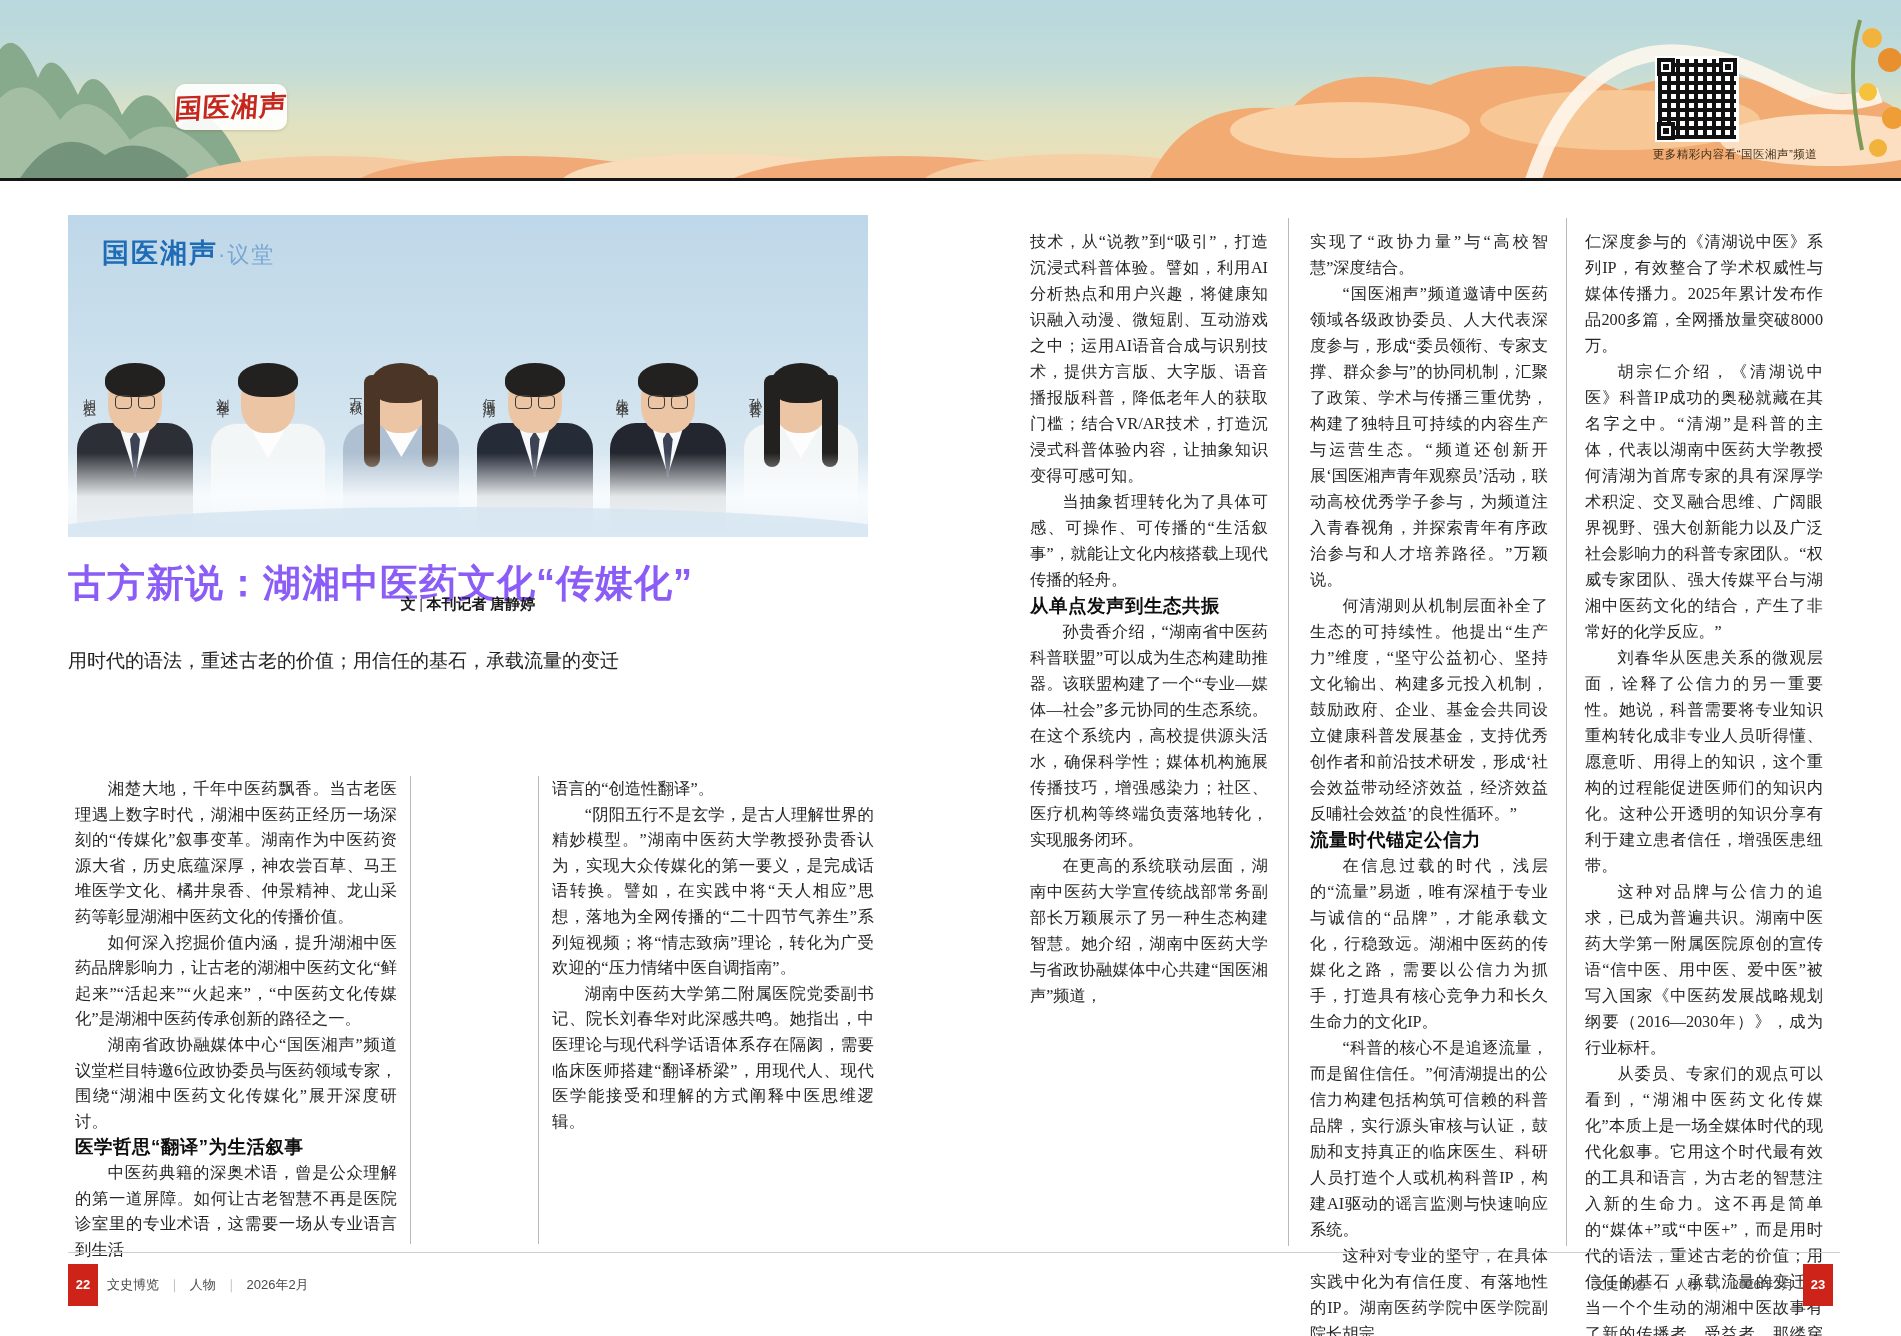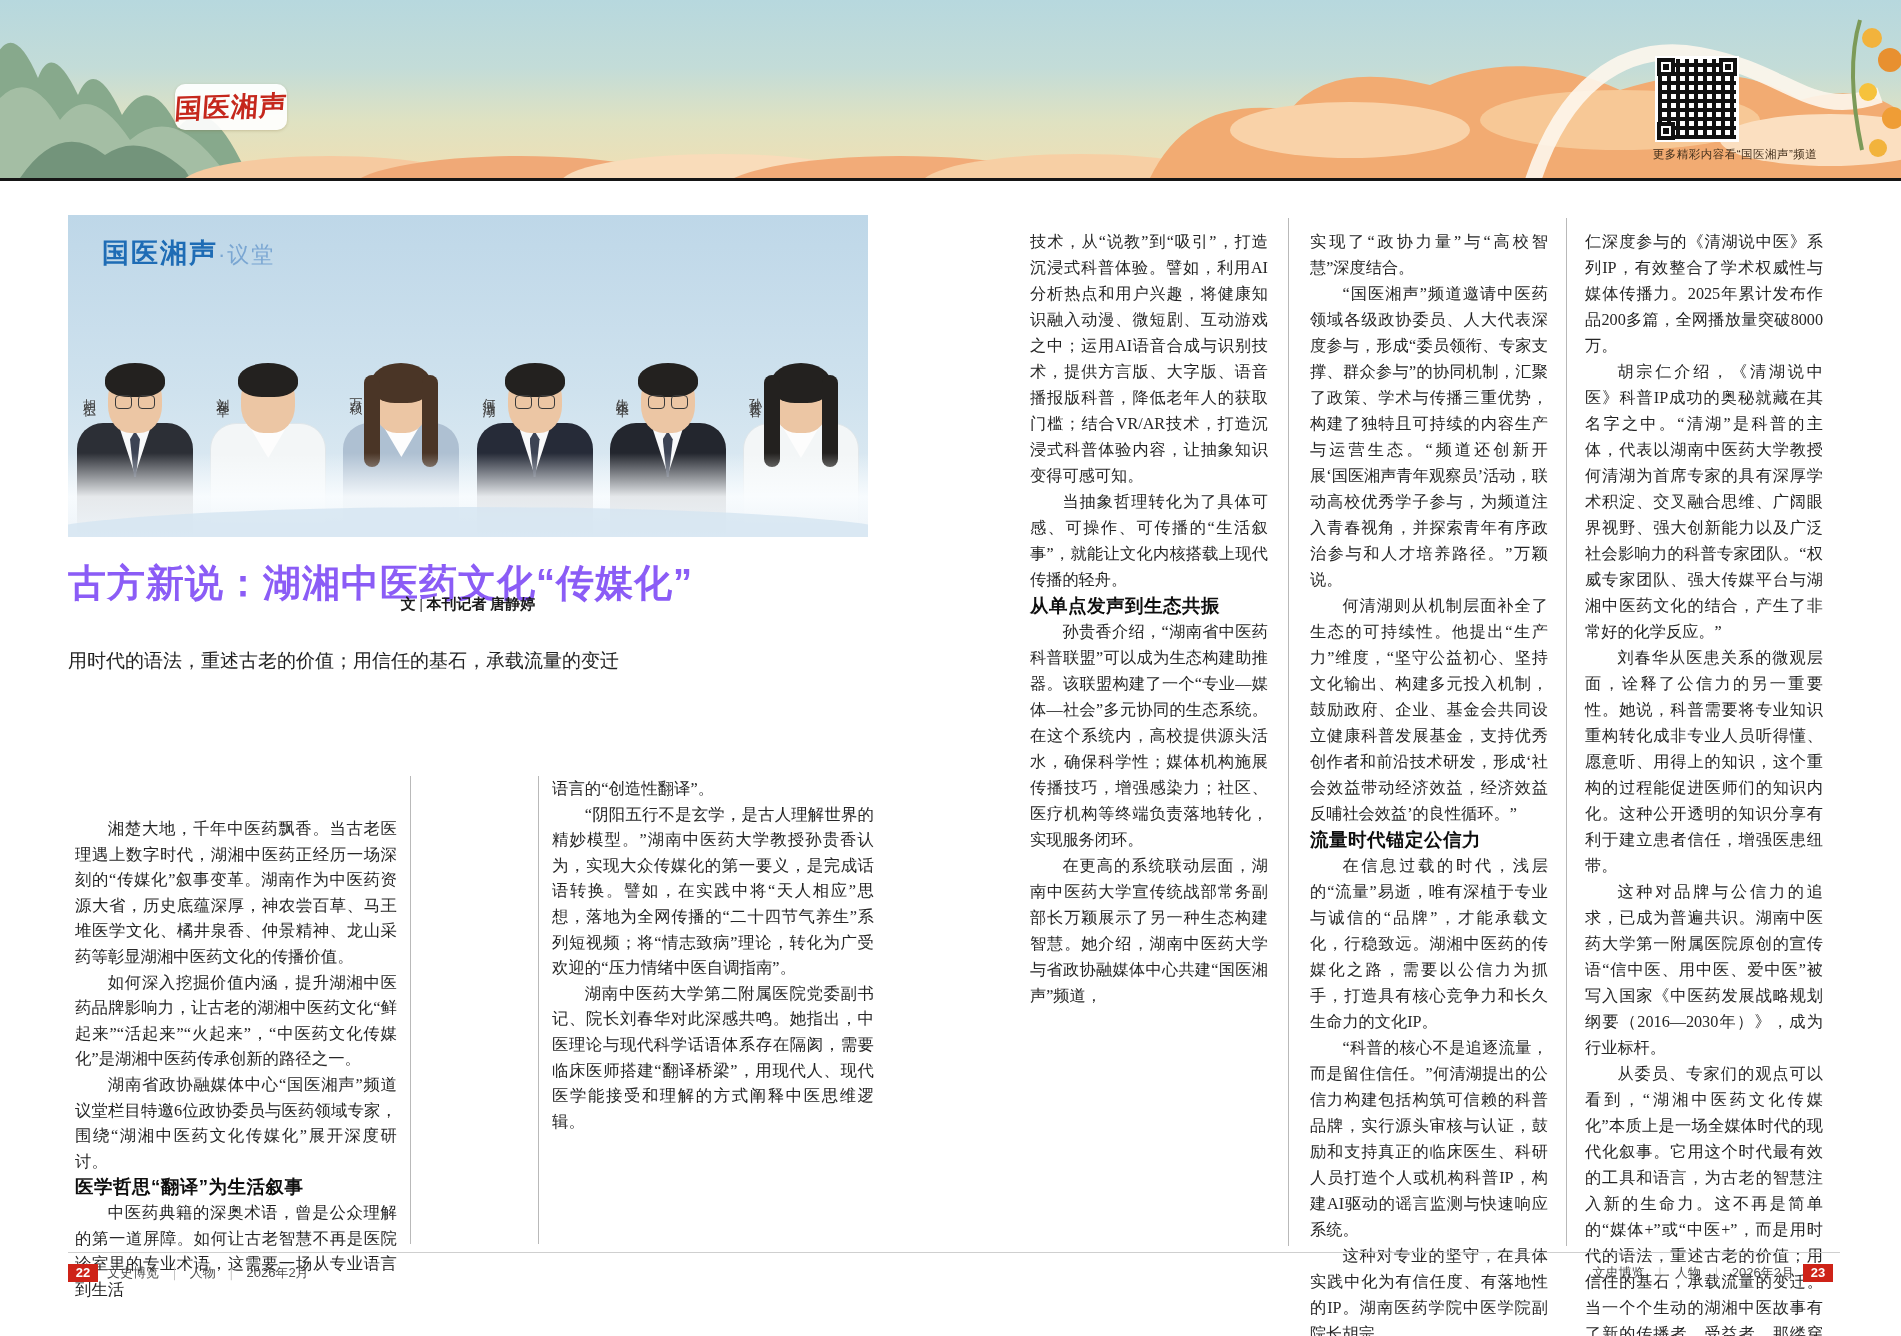--- a/index.html
+++ b/index.html
@@ -73,21 +73,21 @@
   .vrule{position:absolute;width:1px;background:#b9b9b9;}
   .v-l1{left:410px;top:776px;height:468px;}
   .v-l2{left:538px;top:776px;height:468px;}
   .v-r1{left:1288px;top:218px;height:1028px;}
   .v-r2{left:1566px;top:218px;height:1028px;}
   
   .footrule{position:absolute;left:68px;top:1252px;width:1772px;height:1px;background:#cfcfcf;}
   .footer{position:absolute;top:1264px;font-size:13px;color:#4a4a4a;display:flex;align-items:center;gap:9px;}
   .foot-left{left:68px;}
   .foot-right{right:68px;}
-  .pagebox{display:inline-block;min-width:22px;padding:0 4px;height:18px;background:#ce2318;color:#fff;
+  .pagebox{display:inline-block;min-width:22px;padding:12px 4px;height:18px;background:#ce2318;color:#fff;
       font-weight:bold;font-size:13px;line-height:18px;text-align:center;}
   .sep{color:#b5b5b5;}
 </style>
 </head>
 <body>
 
 <div class="banner">
   <svg width="1901" height="178" viewBox="0 0 1901 178">
 
     <path d="M-10,178 L-10,70 Q10,12 38,78 Q52,40 78,95 Q95,55 122,115 Q150,70 178,128 Q205,95 235,150 L250,178 Z" fill="#87a98c"></path>
@@ -223,21 +223,21 @@
       </div>
     </div>
     <div class="wave"></div>
     <div class="mist"></div>
   </div>
 
   <h1 class="headline">古方新说：湖湘中医药文化“传媒化”</h1>
   <div class="byline">文 | 本刊记者 唐静婷</div>
   <div class="standfirst">用时代的语法，重述古老的价值；用信任的基石，承载流量的变迁</div>
 
-  <div class="col lcol" style="left:75px;margin-top:40px;">
+  <div class="col lcol" style="left:75px;">
     <p>湘楚大地，千年中医药飘香。当古老医理遇上数字时代，湖湘中医药正经历一场深刻的“传媒化”叙事变革。湖南作为中医药资源大省，历史底蕴深厚，神农尝百草、马王堆医学文化、橘井泉香、仲景精神、龙山采药等彰显湖湘中医药文化的传播价值。</p>
     <p>如何深入挖掘价值内涵，提升湖湘中医药品牌影响力，让古老的湖湘中医药文化“鲜起来”“活起来”“火起来”，“中医药文化传媒化”是湖湘中医药传承创新的路径之一。</p>
     <p>湖南省政协融媒体中心“国医湘声”频道议堂栏目特邀6位政协委员与医药领域专家，围绕“湖湘中医药文化传媒化”展开深度研讨。</p>
     <p class="subhead">医学哲思“翻译”为生活叙事</p>
     <p>中医药典籍的深奥术语，曾是公众理解的第一道屏障。如何让古老智慧不再是医院诊室里的专业术语，这需要一场从专业语言到生活</p>
   </div>
   <div class="vrule v-l1"></div>
   <div class="vrule v-l2"></div>
   <div class="col lcol" style="left:552px;">
     <p class="cont">语言的“创造性翻译”。</p>

